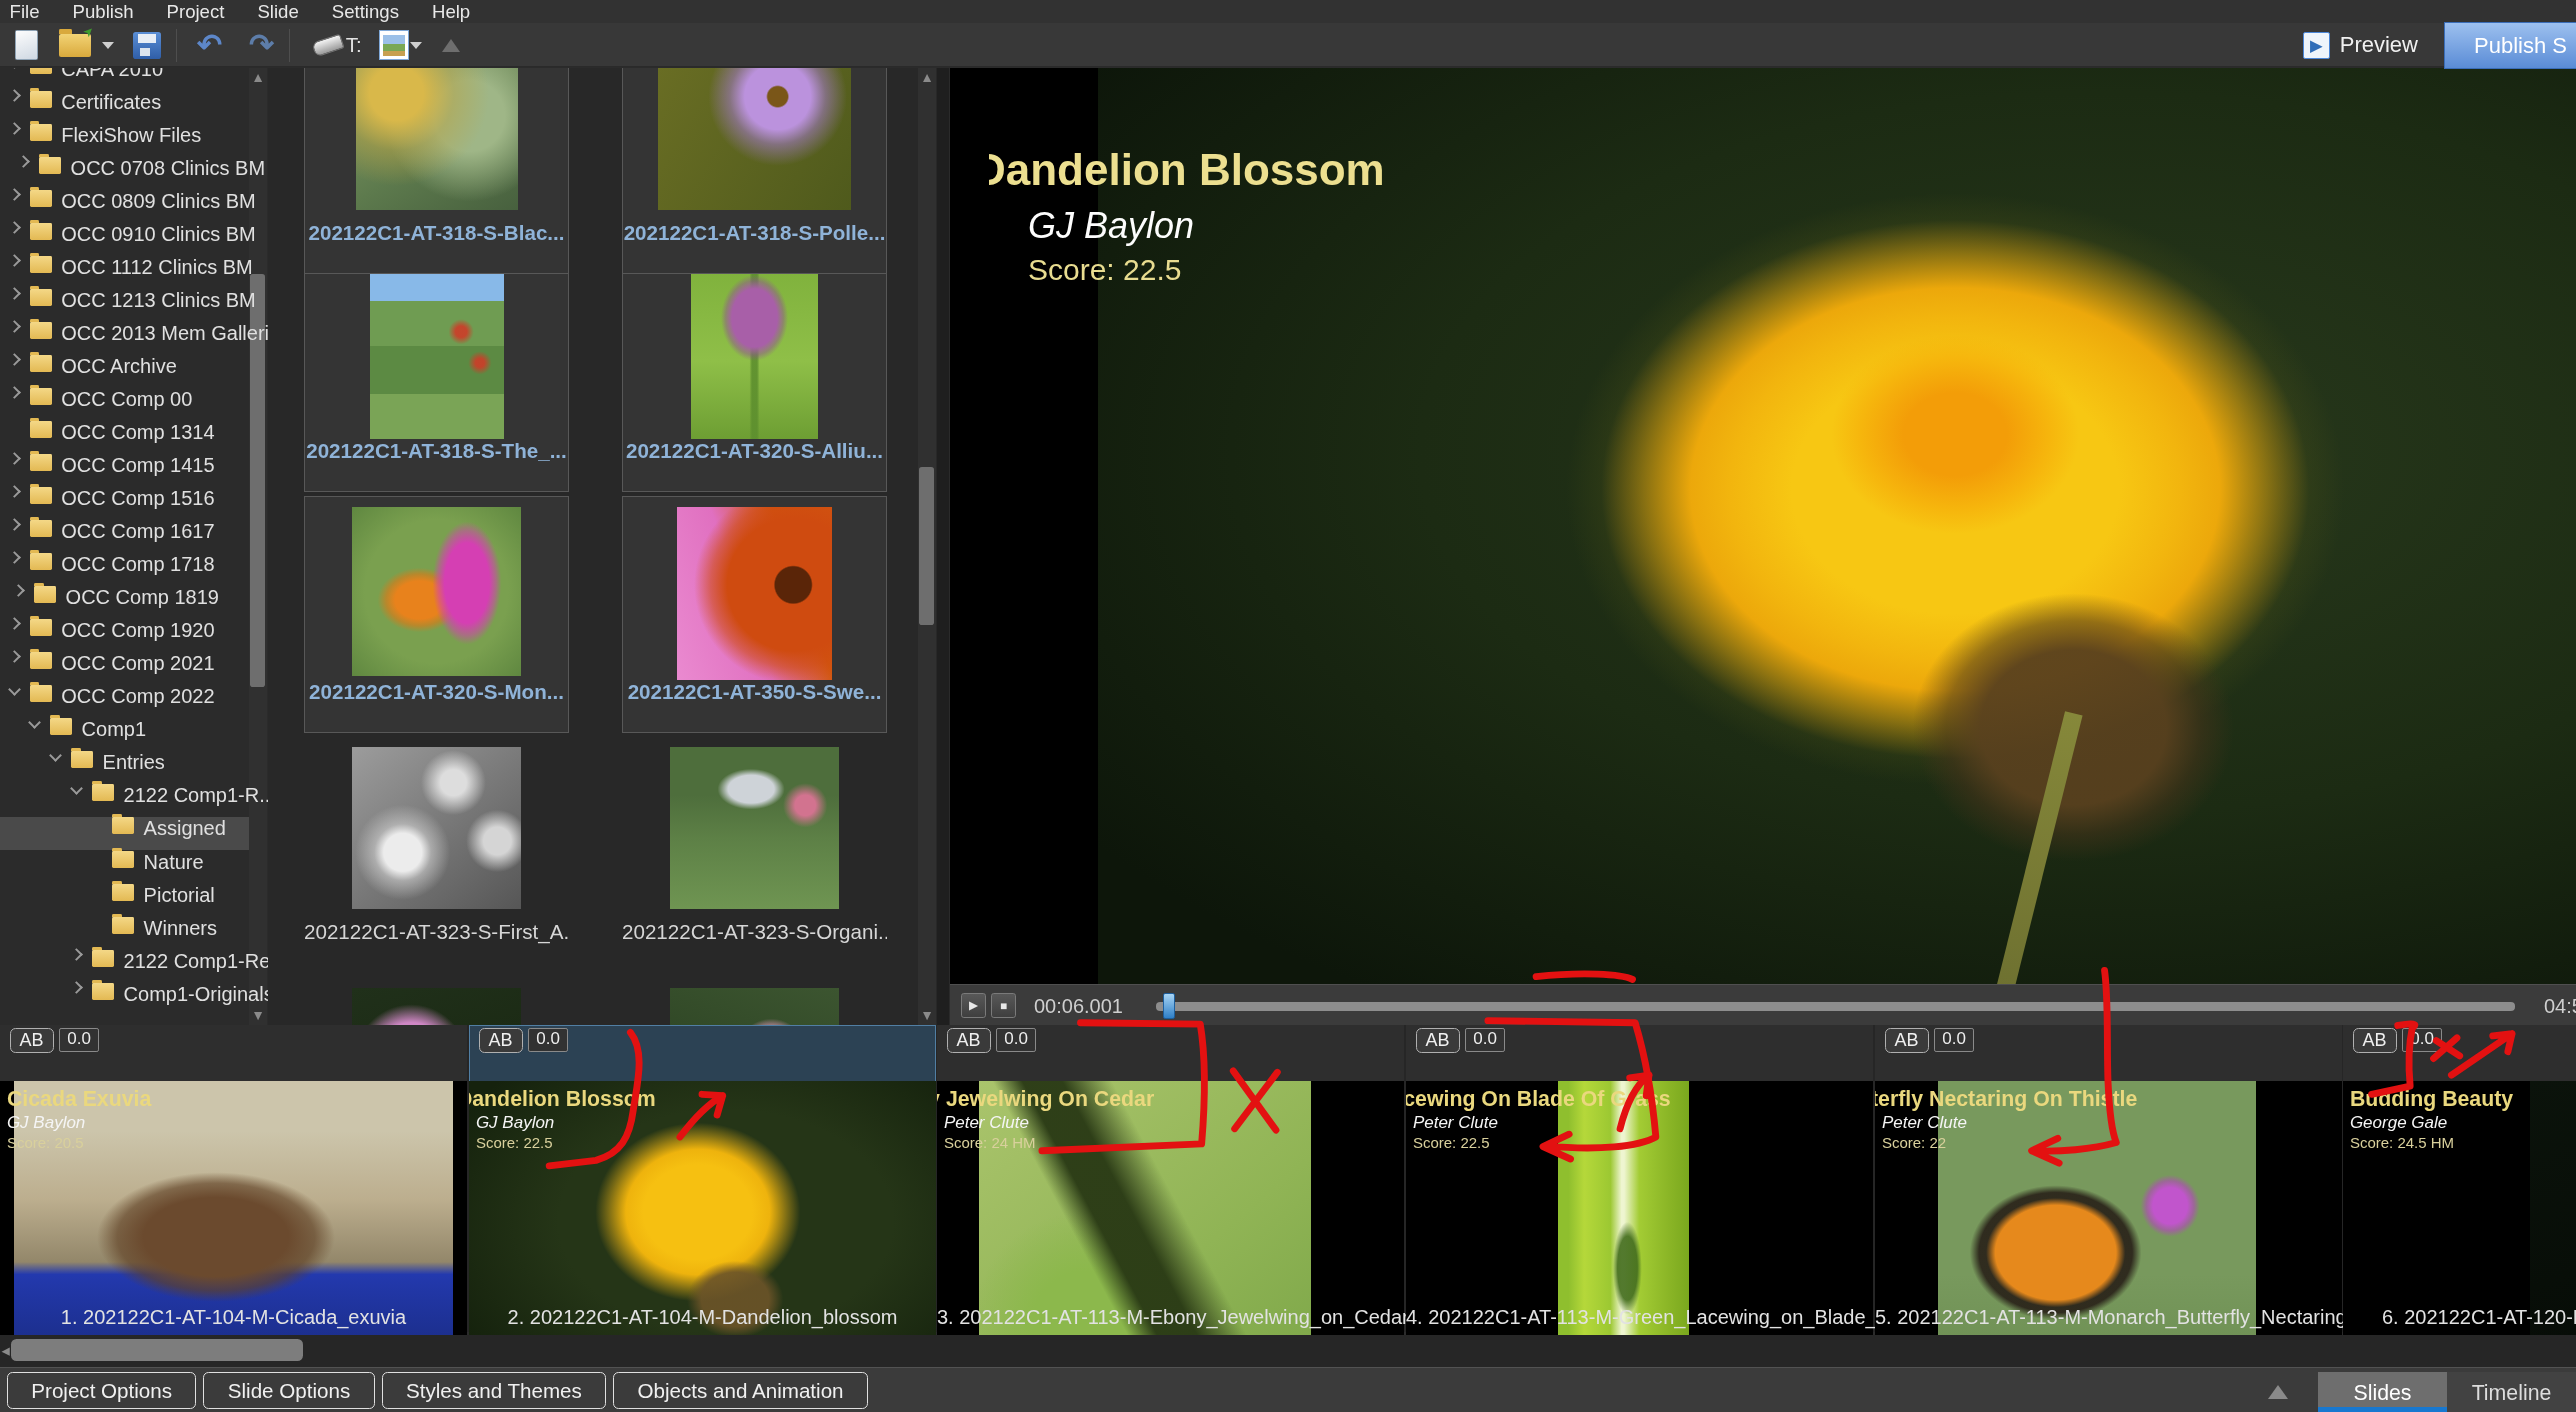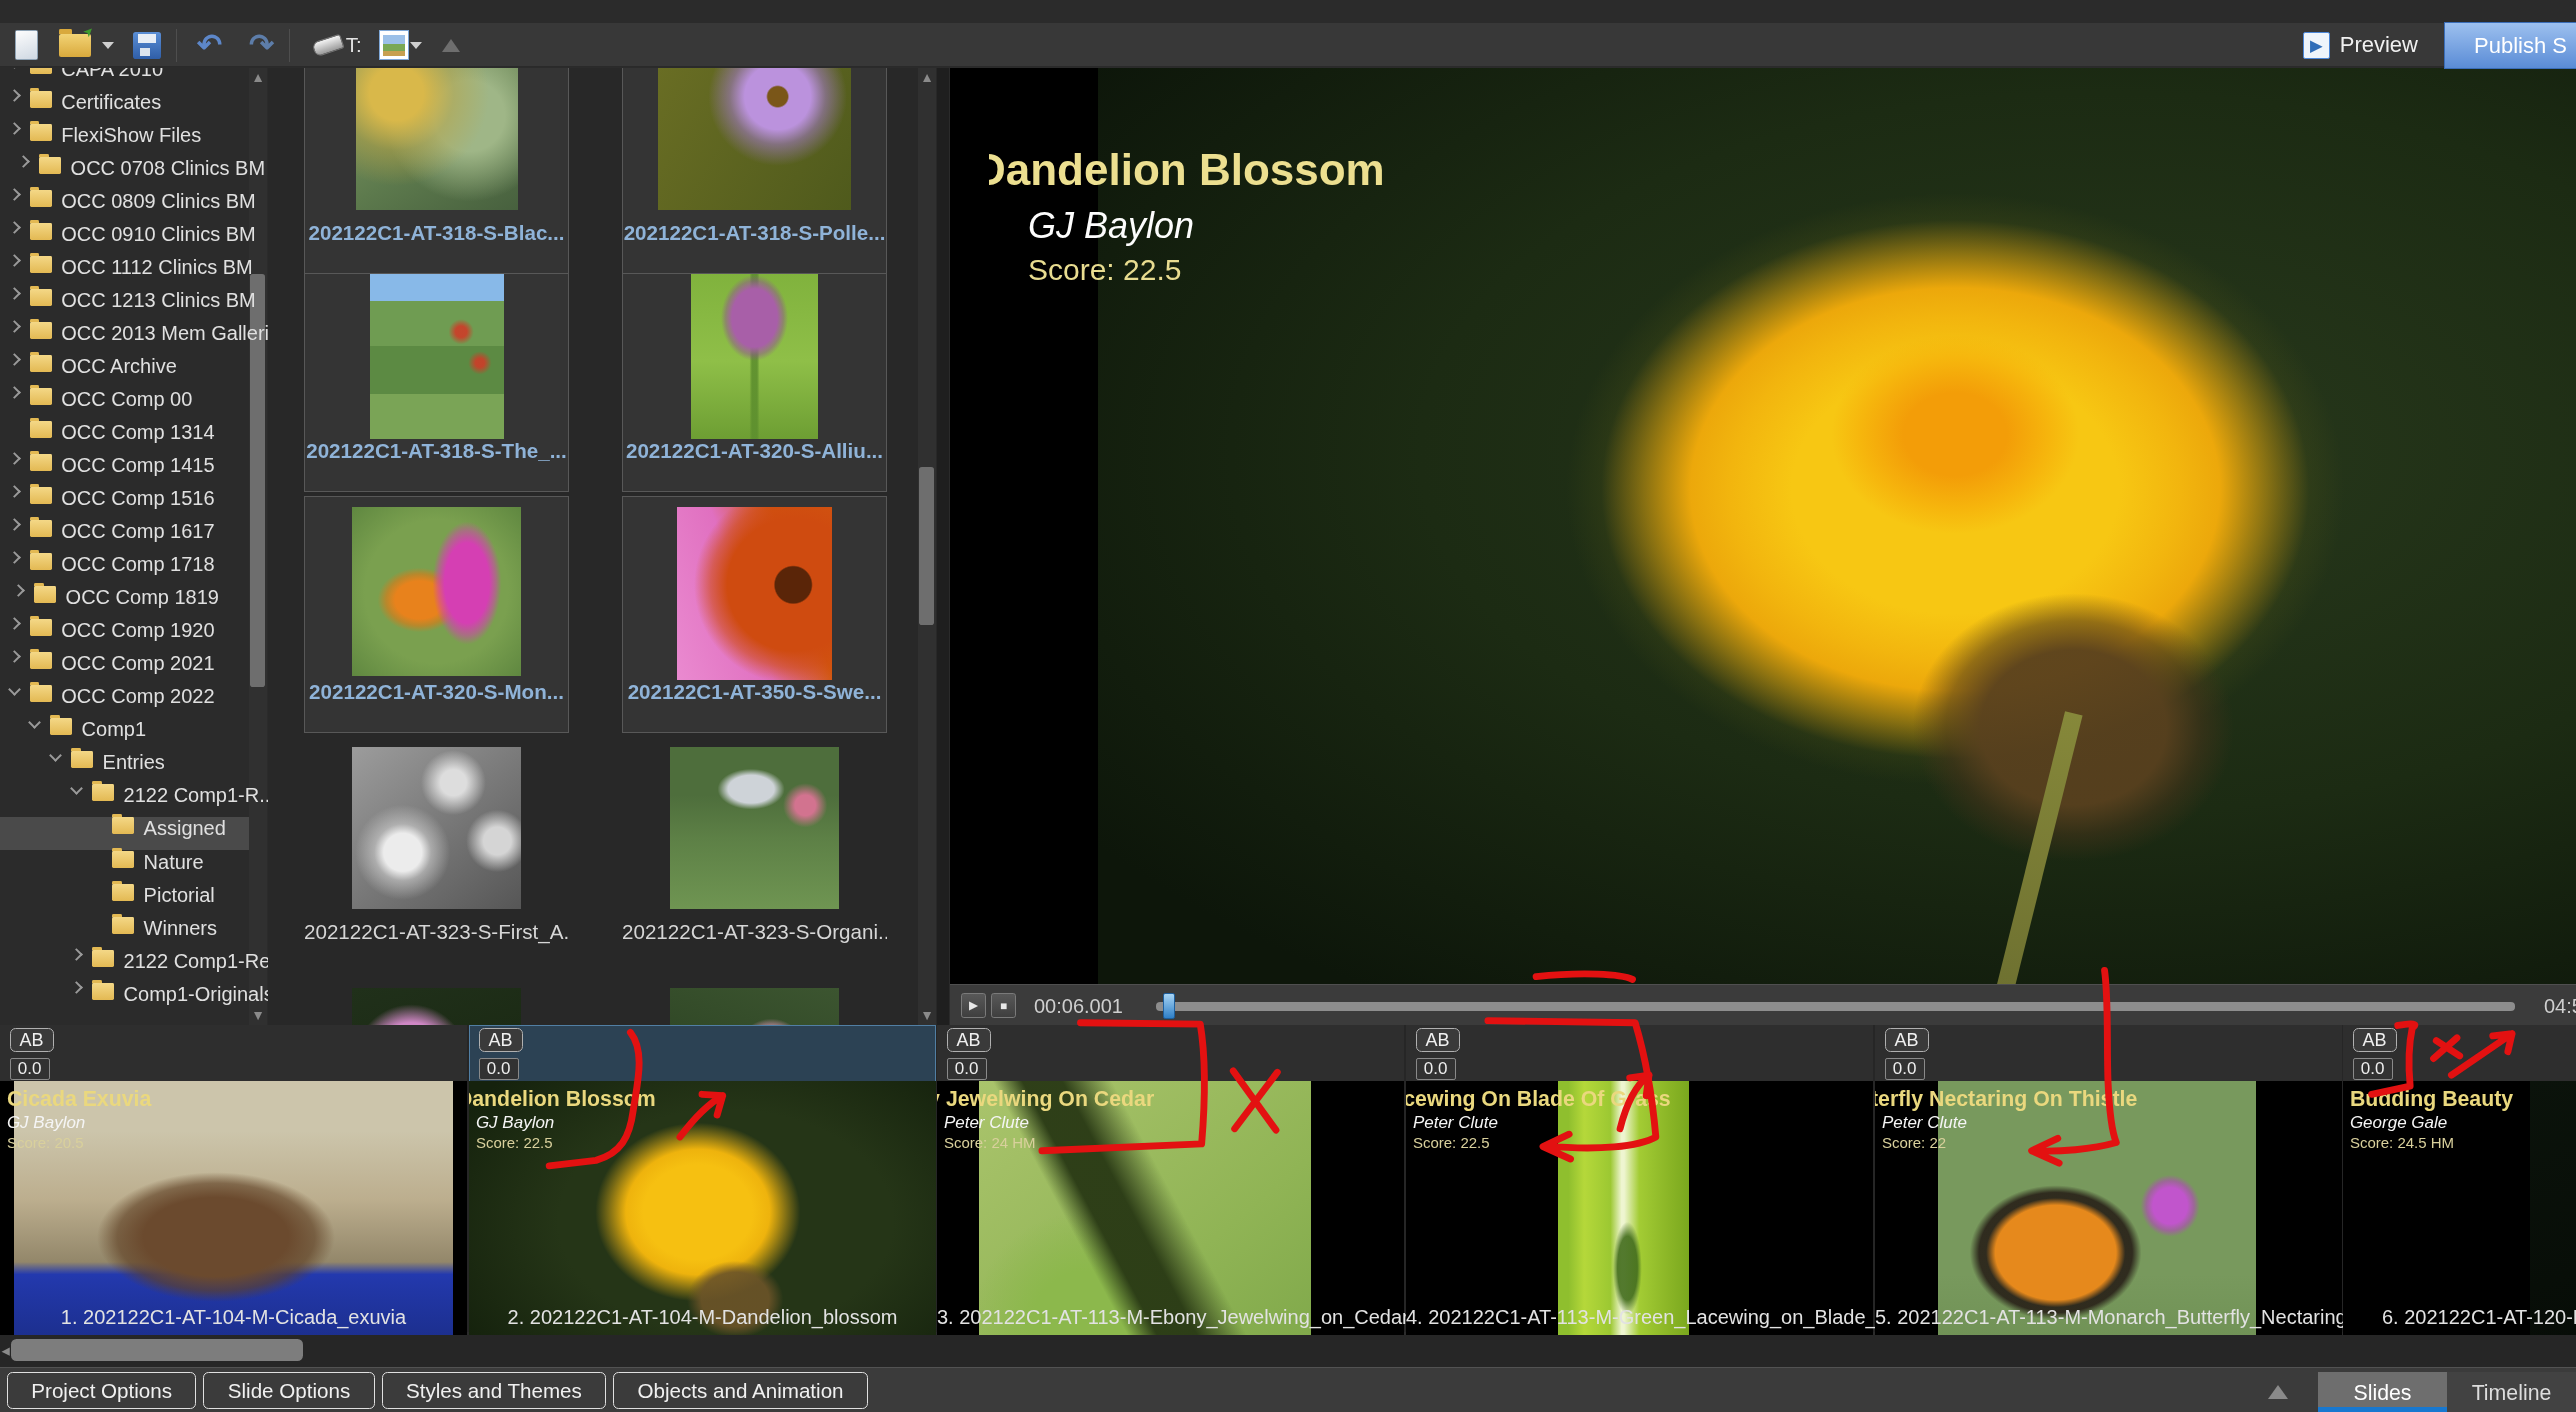--- a/index.html
+++ b/index.html
@@ -81,21 +81,21 @@
   .pb-btn { position:absolute; top:7.6px; width:25px; height:25px; background:linear-gradient(#585858,#3f3f3f); border:0.7px solid #7a7a7a; border-radius:2.8px; color:#e8e8e8; font-size:11.7px; display:flex; align-items:center; justify-content:center; cursor:pointer; }
   .pb-time { position:absolute; left:84px; top:9.6px; font-size:20px; color:#cfcfcf; }
   .pb-track { position:absolute; left:206px; right:61px; top:16.5px; height:9px; background:#8d8d8d; border-radius:4.1px; cursor:pointer; }
   .pb-handle { position:absolute; left:6.9px; top:-8.3px; width:11.7px; height:25.5px; background:linear-gradient(#a8d4f4,#2f80c8); border:0.7px solid #1d5f9e; border-radius:2.1px; cursor:grab; }
   .pb-total { position:absolute; right:-6.9px; top:9.6px; font-size:20px; color:#cfcfcf; white-space:nowrap; }
 
   
   .strip { position:absolute; left:0; top:1025px; width:100%; height:307px; background:#262626; white-space:nowrap; }
   .slide { position:absolute; top:0; width:467px; height:307px; background:#2e2e2e; }
   .slide.sel { background:#2c4254; outline:1.4px solid #517fa4; outline-offset:-1.4px; }
-  .abrow { position:absolute; left:9.6px; top:3.4px; height:25px; display:flex; gap:5.5px;flex-direction:column; }
+  .abrow { position:absolute; left:9.6px; top:3.4px; height:25px; display:flex; gap:5.5px; }
   .ab { width:44px; height:25px; border:1.4px solid #b0b0b0; border-radius:5.5px; background:#3a3a3a; font-size:18px; color:#f0f0f0; text-align:center; line-height:22px; cursor:pointer; }
   .abval { width:40px; height:23.4px; border:1.4px solid #8a8a8a; border-radius:2.1px; background:#323232; font-size:17px; color:#eee; text-align:center; line-height:20.6px; cursor:pointer; }
   .simg { position:absolute; left:0; top:32px; width:100%; height:312px; background:#000; overflow:hidden;margin-top:24px; }
   .sphoto { position:absolute; top:0; bottom:0; }
   .soverlay { position:absolute; left:6.9px; top:5.5px; right:0; }
   .stitle { font-size:21.3px; font-weight:bold; color:#ead87e; white-space:nowrap; }
   .sauthor { font-size:17px; font-style:italic; color:#f5f5f5; margin-top:1.4px; }
   .sscore { font-size:15px; color:#d9d09c; margin-top:1.4px; }
   .slide:nth-child(2) .stitle { margin-left:-19px; }
   .slide:nth-child(3) .stitle { margin-left:-69px; }
@@ -190,20 +190,28 @@
   .tab.active { background:#6e6e6e; color:#fff; }
   .tab.active::after { content:""; position:absolute; left:0; right:0; bottom:0; height:6.9px; background:#1878d0; }
 
   .anno { position:absolute; left:0; top:0; width:2576px; height:1413px; pointer-events:none; z-index:60; }
 </style>
 </head>
 <body>
 
 <div id="app">
 
+  <div class="menubar" id="menubar">
+      <span class="menu-item">File</span>
+      <span class="menu-item">Publish</span>
+      <span class="menu-item">Project</span>
+      <span class="menu-item">Slide</span>
+      <span class="menu-item">Settings</span>
+      <span class="menu-item">Help</span>
+    </div>
 
   <div class="toolbar">
     <div class="tb" style="left:9.6px;width:34px;">
         <span class="icon-newdoc"></span>
       </div>
     <div class="tb" style="left:55px;width:39px;">
         <span class="icon-folder"></span>
       </div>
     <div class="tb" style="left:98px;width:19px;">
         <span class="caret"></span>

